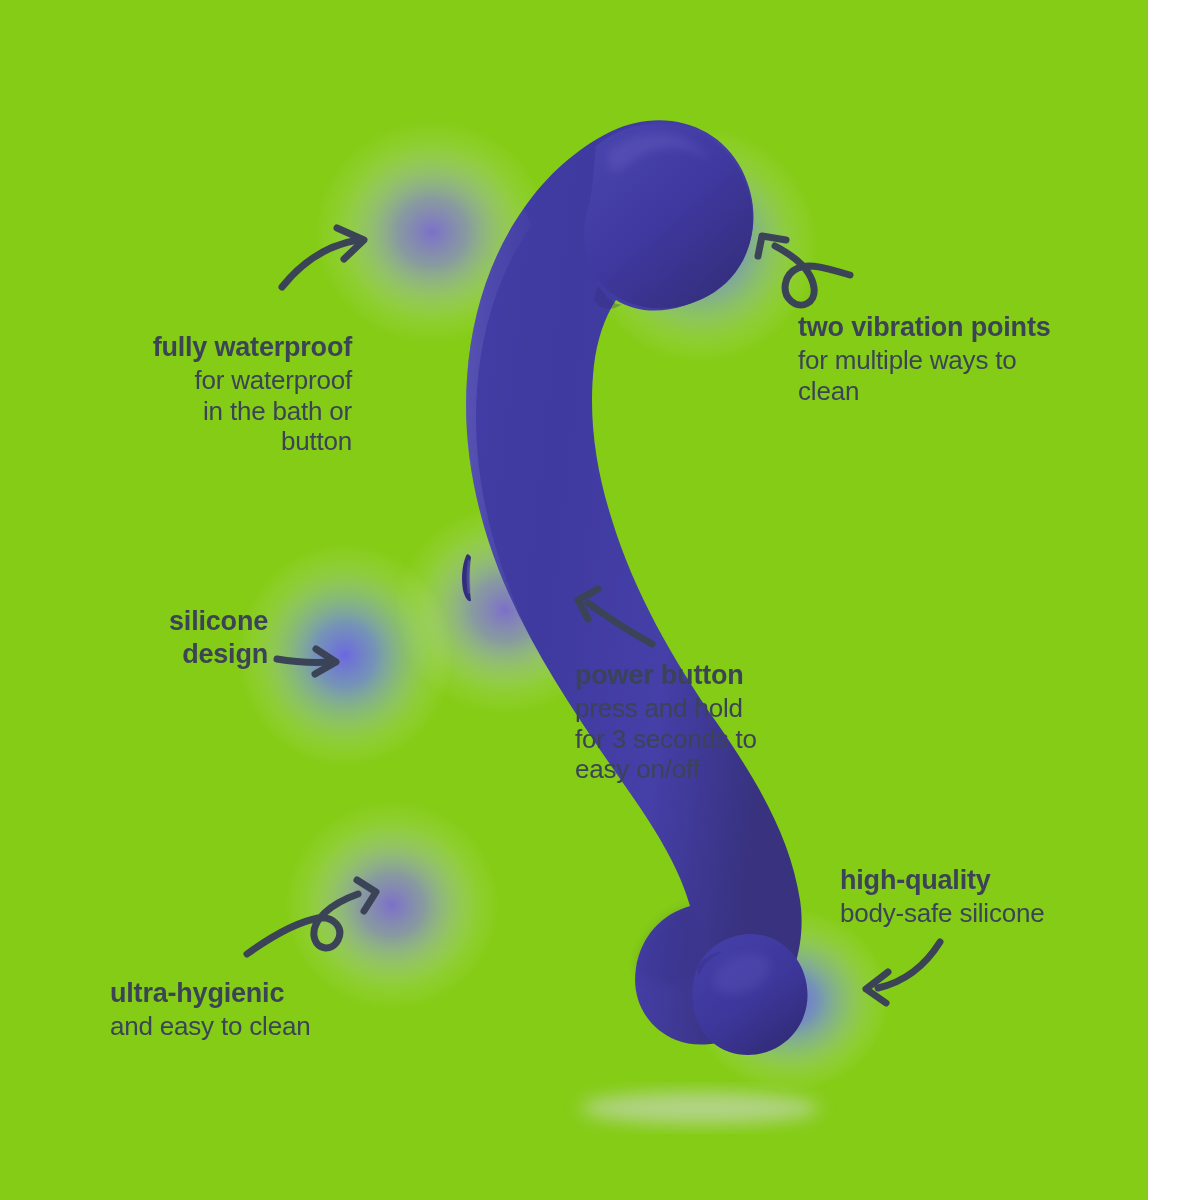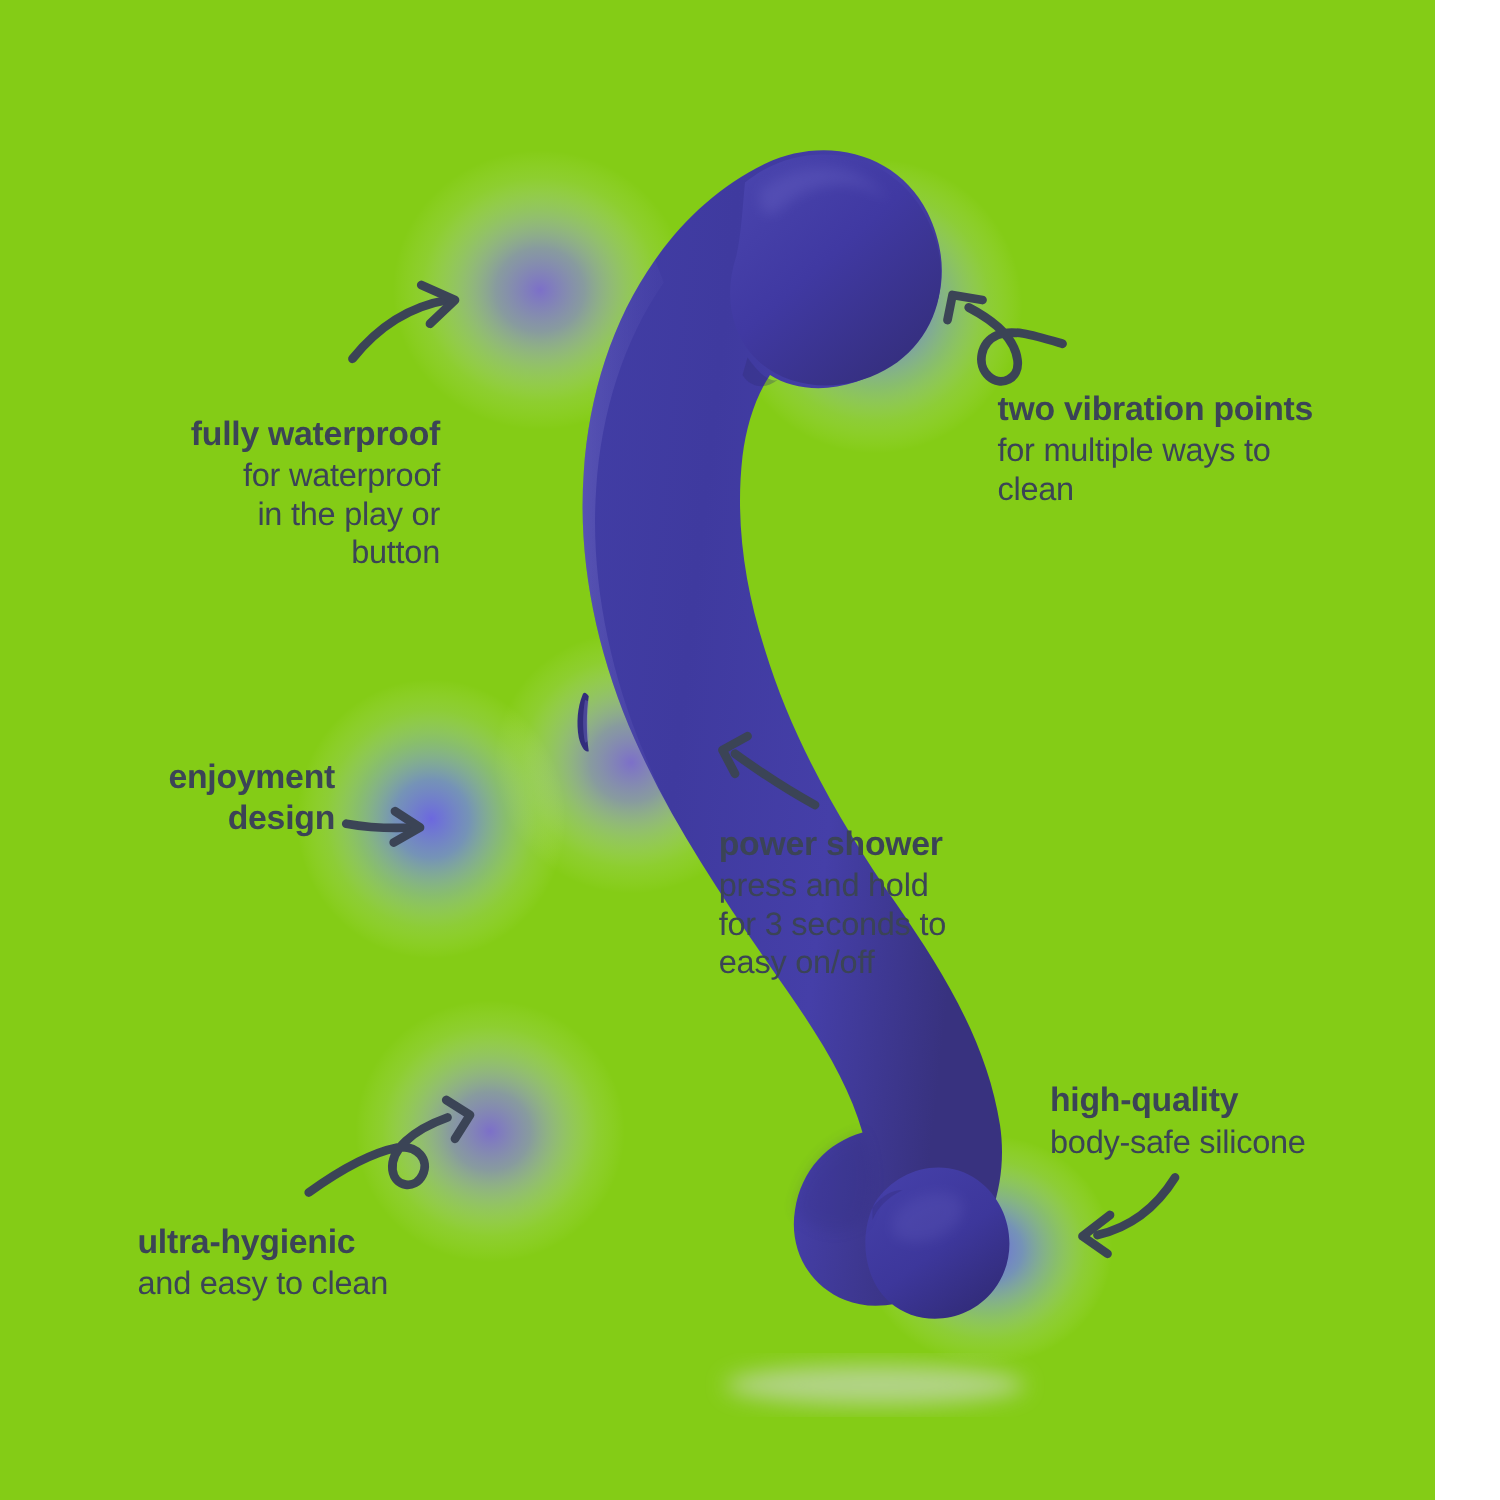--- a/index.html
+++ b/index.html
@@ -222,37 +222,37 @@
                  C 332,952 316,950 314,936
                  C 312,920 330,904 358,894"></path>
         <path d="M 364,911 L 376,892 L 357,880"></path>
       </g>
     </g>
   </svg>
 
   <div class="callout align-right" id="callout-waterproof">
     <span class="title">fully waterproof</span>
     <span class="body">for waterproof</span>
-    <span class="body">in the play or</span>
+    <span class="body">in the bath or</span>
     <span class="body">button</span>
   </div>
 
   <div class="callout align-left" id="callout-vibration">
     <span class="title">two vibration points</span>
     <span class="body">for multiple ways to</span>
     <span class="body">clean</span>
   </div>
 
   <div class="callout align-right" id="callout-ergonomic">
-    <span class="title">enjoyment</span>
+    <span class="title">silicone</span>
     <span class="title">design</span>
   </div>
 
   <div class="callout align-left" id="callout-power">
-    <span class="title">power shower</span>
+    <span class="title">power button</span>
     <span class="body">press and hold</span>
     <span class="body">for 3 seconds to</span>
     <span class="body">easy on/off</span>
   </div>
 
   <div class="callout align-left" id="callout-quality">
     <span class="title">high-quality</span>
     <span class="body">body-safe silicone</span>
   </div>
 

